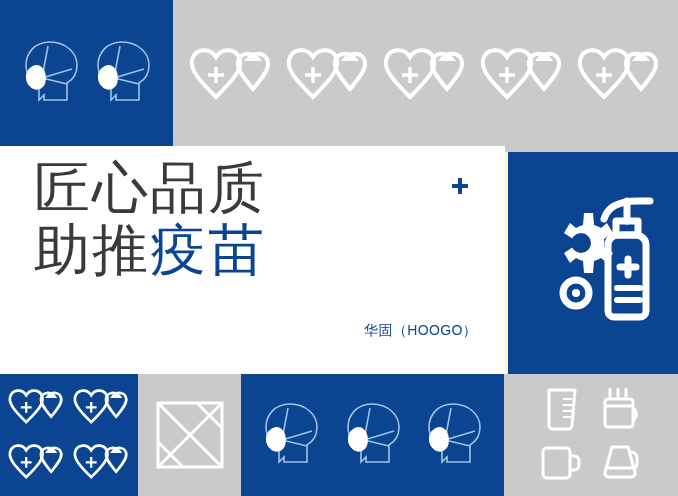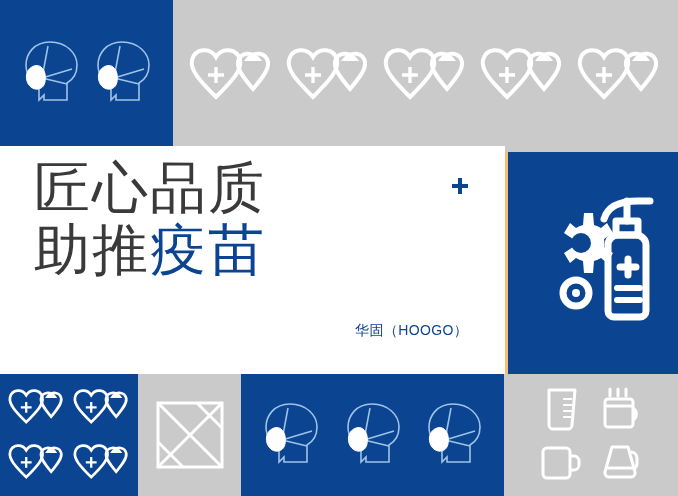--- a/index.html
+++ b/index.html
@@ -5,21 +5,21 @@
   html,body{margin:0;padding:0;}
   body{
     width:678px;height:496px;
     background:#ffffff;
     font-family:"Liberation Sans","DejaVu Sans",sans-serif;
     overflow:hidden;
   }
   #poster{
     position:relative;
     width:678px;height:496px;
-    background:#fdba74;
+    background:#fef9c3;
     overflow:hidden;
   }
 
   
   .block{position:absolute;box-sizing:border-box;}
   .blue{background:#0b4491;}
   .gray{background:#cacaca;}
   .white{background:#ffffff;}
 
   
@@ -51,21 +51,21 @@
   }
   .hl-dark{color:#3a3a3a;}
   .hl-accent{color:#0b4491;}
   #hl2{margin-top:6px;}
   #sub-en{
     position:absolute;left:35px;top:299px;
     font-size:15px;line-height:19px;color:#585858;
     letter-spacing:.6px;
   }
   #brand{
-    position:absolute;left:355px;top:322px;
+    position:absolute;left:364px;top:322px;
     font-size:14px;color:#0b4491;letter-spacing:.4px;
     white-space:nowrap;
   }
   #plus-mark{
     position:absolute;left:450px;top:176px;
     width:20px;height:20px;color:#0b4491;
   }
 
   
   #bot-blue-1{left:0;top:374px;width:138px;height:122px;}

